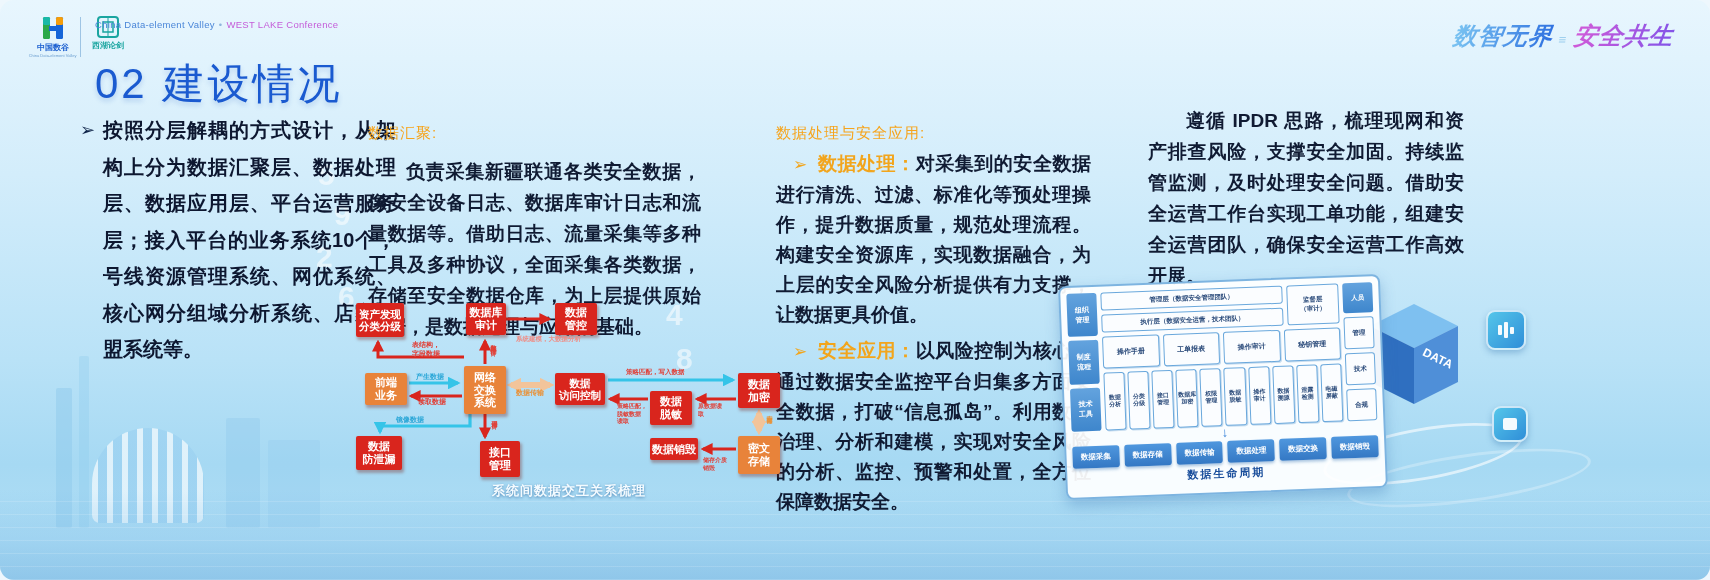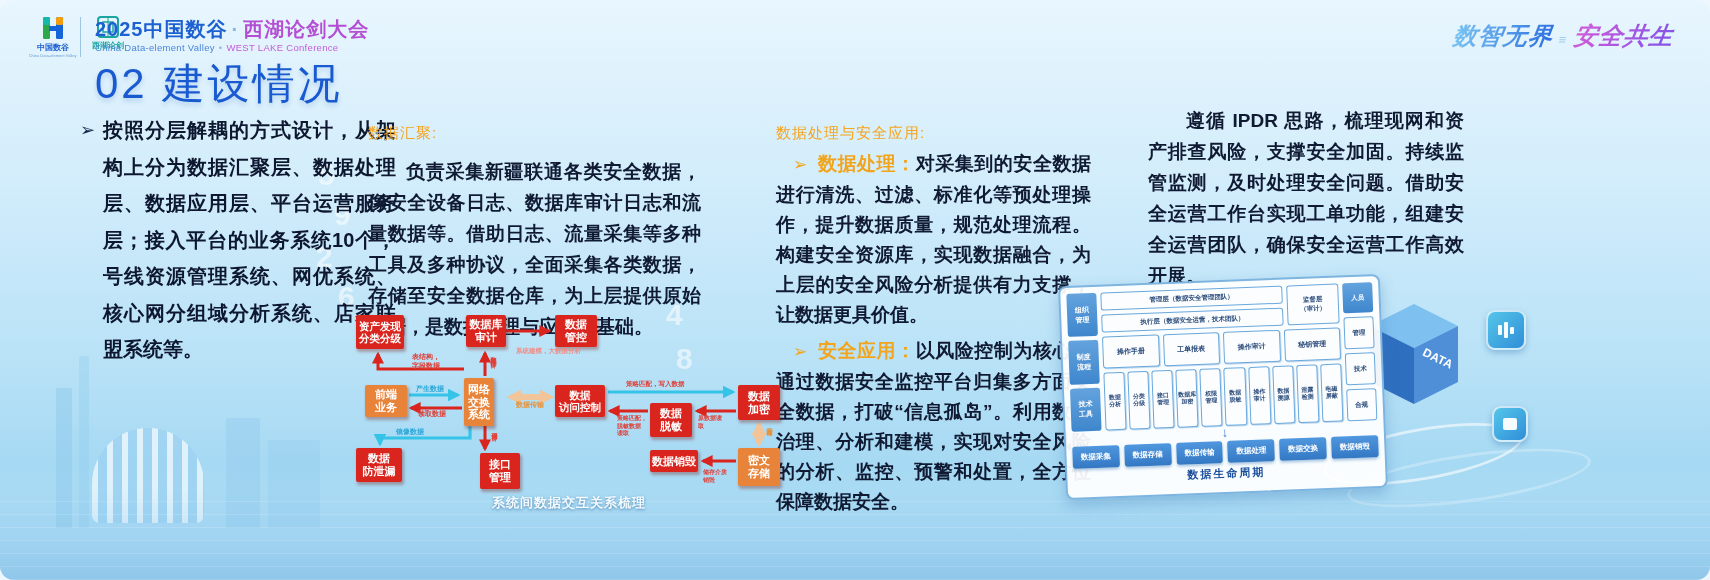--- a/index.html
+++ b/index.html
@@ -48,30 +48,30 @@
   .sec-body{margin-top:13px;font-size:19px;line-height:31px;font-weight:700;color:#101b33;
     text-align:justify;text-indent:2em;}
   .s1{position:absolute;left:368px;top:92px;width:333px;}
   .s2{position:absolute;left:776px;top:92px;width:315px;}
   .s3{position:absolute;left:1148px;top:92px;width:316px;}
   .bullet-para{margin:6px 0 0;font-size:19px;line-height:30px;font-weight:700;color:#101b33;
     text-align:justify;text-indent:.9em;}
   .obul{color:#f2a51c;font-size:17px;padding-right:10px;}
   .btitle{color:#f2a51c;}
   
-  .diagram{position:absolute;left:340px;top:300px;width:455px;height:215px;}
+  .diagram{position:absolute;left:340px;top:288px;width:455px;height:215px;}
   .node{position:absolute;display:flex;align-items:center;justify-content:center;text-align:center;
     color:#fff;font-weight:700;font-size:11px;line-height:1.15;border-radius:2px;white-space:pre-line;
     box-shadow:1.5px 2.5px 3px rgba(120,30,20,.35);}
   .red{background:#d9251d;} .orangebox{background:#e8833a;}
   .n1{left:16px;top:15px;width:48px;height:34px;font-size:10.5px;}
   .n2{left:126px;top:15px;width:40px;height:32px;}
   .n3{left:215px;top:15px;width:42px;height:32px;}
   .n4{left:25px;top:85px;width:42px;height:32px;}
-  .n5{left:124px;top:78px;width:30px;height:48px;text-align:right;}
+  .n5{left:124px;top:78px;width:42px;height:48px;text-align:right;}
   .n6{left:215px;top:85px;width:50px;height:32px;font-size:10.5px;}
   .n7{left:310px;top:103px;width:42px;height:34px;}
   .n8{left:398px;top:85px;width:42px;height:35px;}
   .n9{left:16px;top:148px;width:46px;height:34px;}
   .n10{left:140px;top:153px;width:40px;height:36px;}
   .n11{left:310px;top:150px;width:48px;height:22px;}
   .n12{left:398px;top:148px;width:42px;height:38px;}
   .arrows{position:absolute;left:0;top:0;}
   .ar{fill:none;stroke:#d9251d;stroke-width:3;}
   .ac{fill:none;stroke:#35c4e8;stroke-width:3.2;}
@@ -167,23 +167,20 @@
     <div class="logo-block">
       <svg width="24" height="24">
         <rect x="2" y="2" width="20" height="20" rx="3" fill="none" stroke="#1aa5a0" stroke-width="2"></rect>
         <rect x="7" y="7" width="10" height="10" fill="none" stroke="#1aa5a0" stroke-width="1.5"></rect>
         <line x1="12" y1="2" x2="12" y2="22" stroke="#1aa5a0" stroke-width="1"></line>
       </svg>
       <span class="logo-label" style="color:#1aa5a0;">西湖论剑</span>
     </div>
   </div>
   <div class="conf-title">
-    <div class="conf-cn">
-      <span class="c-blue">2025中国数谷</span><span class="c-dot">·</span><span class="c-purple">西湖论剑大会</span>
-    </div>
     <div class="conf-en">
       <span class="c-blue2">China Data-element Valley</span><span class="c-dot">•</span><span class="c-purple2">WEST LAKE Conference</span>
     </div>
   </div>
   <div class="slogan">
     <span class="p1">数智无界</span><span class="sep">≡</span><span class="p2">安全共生</span>
   </div>
 
   <div class="page-title">02 建设情况</div>
 

